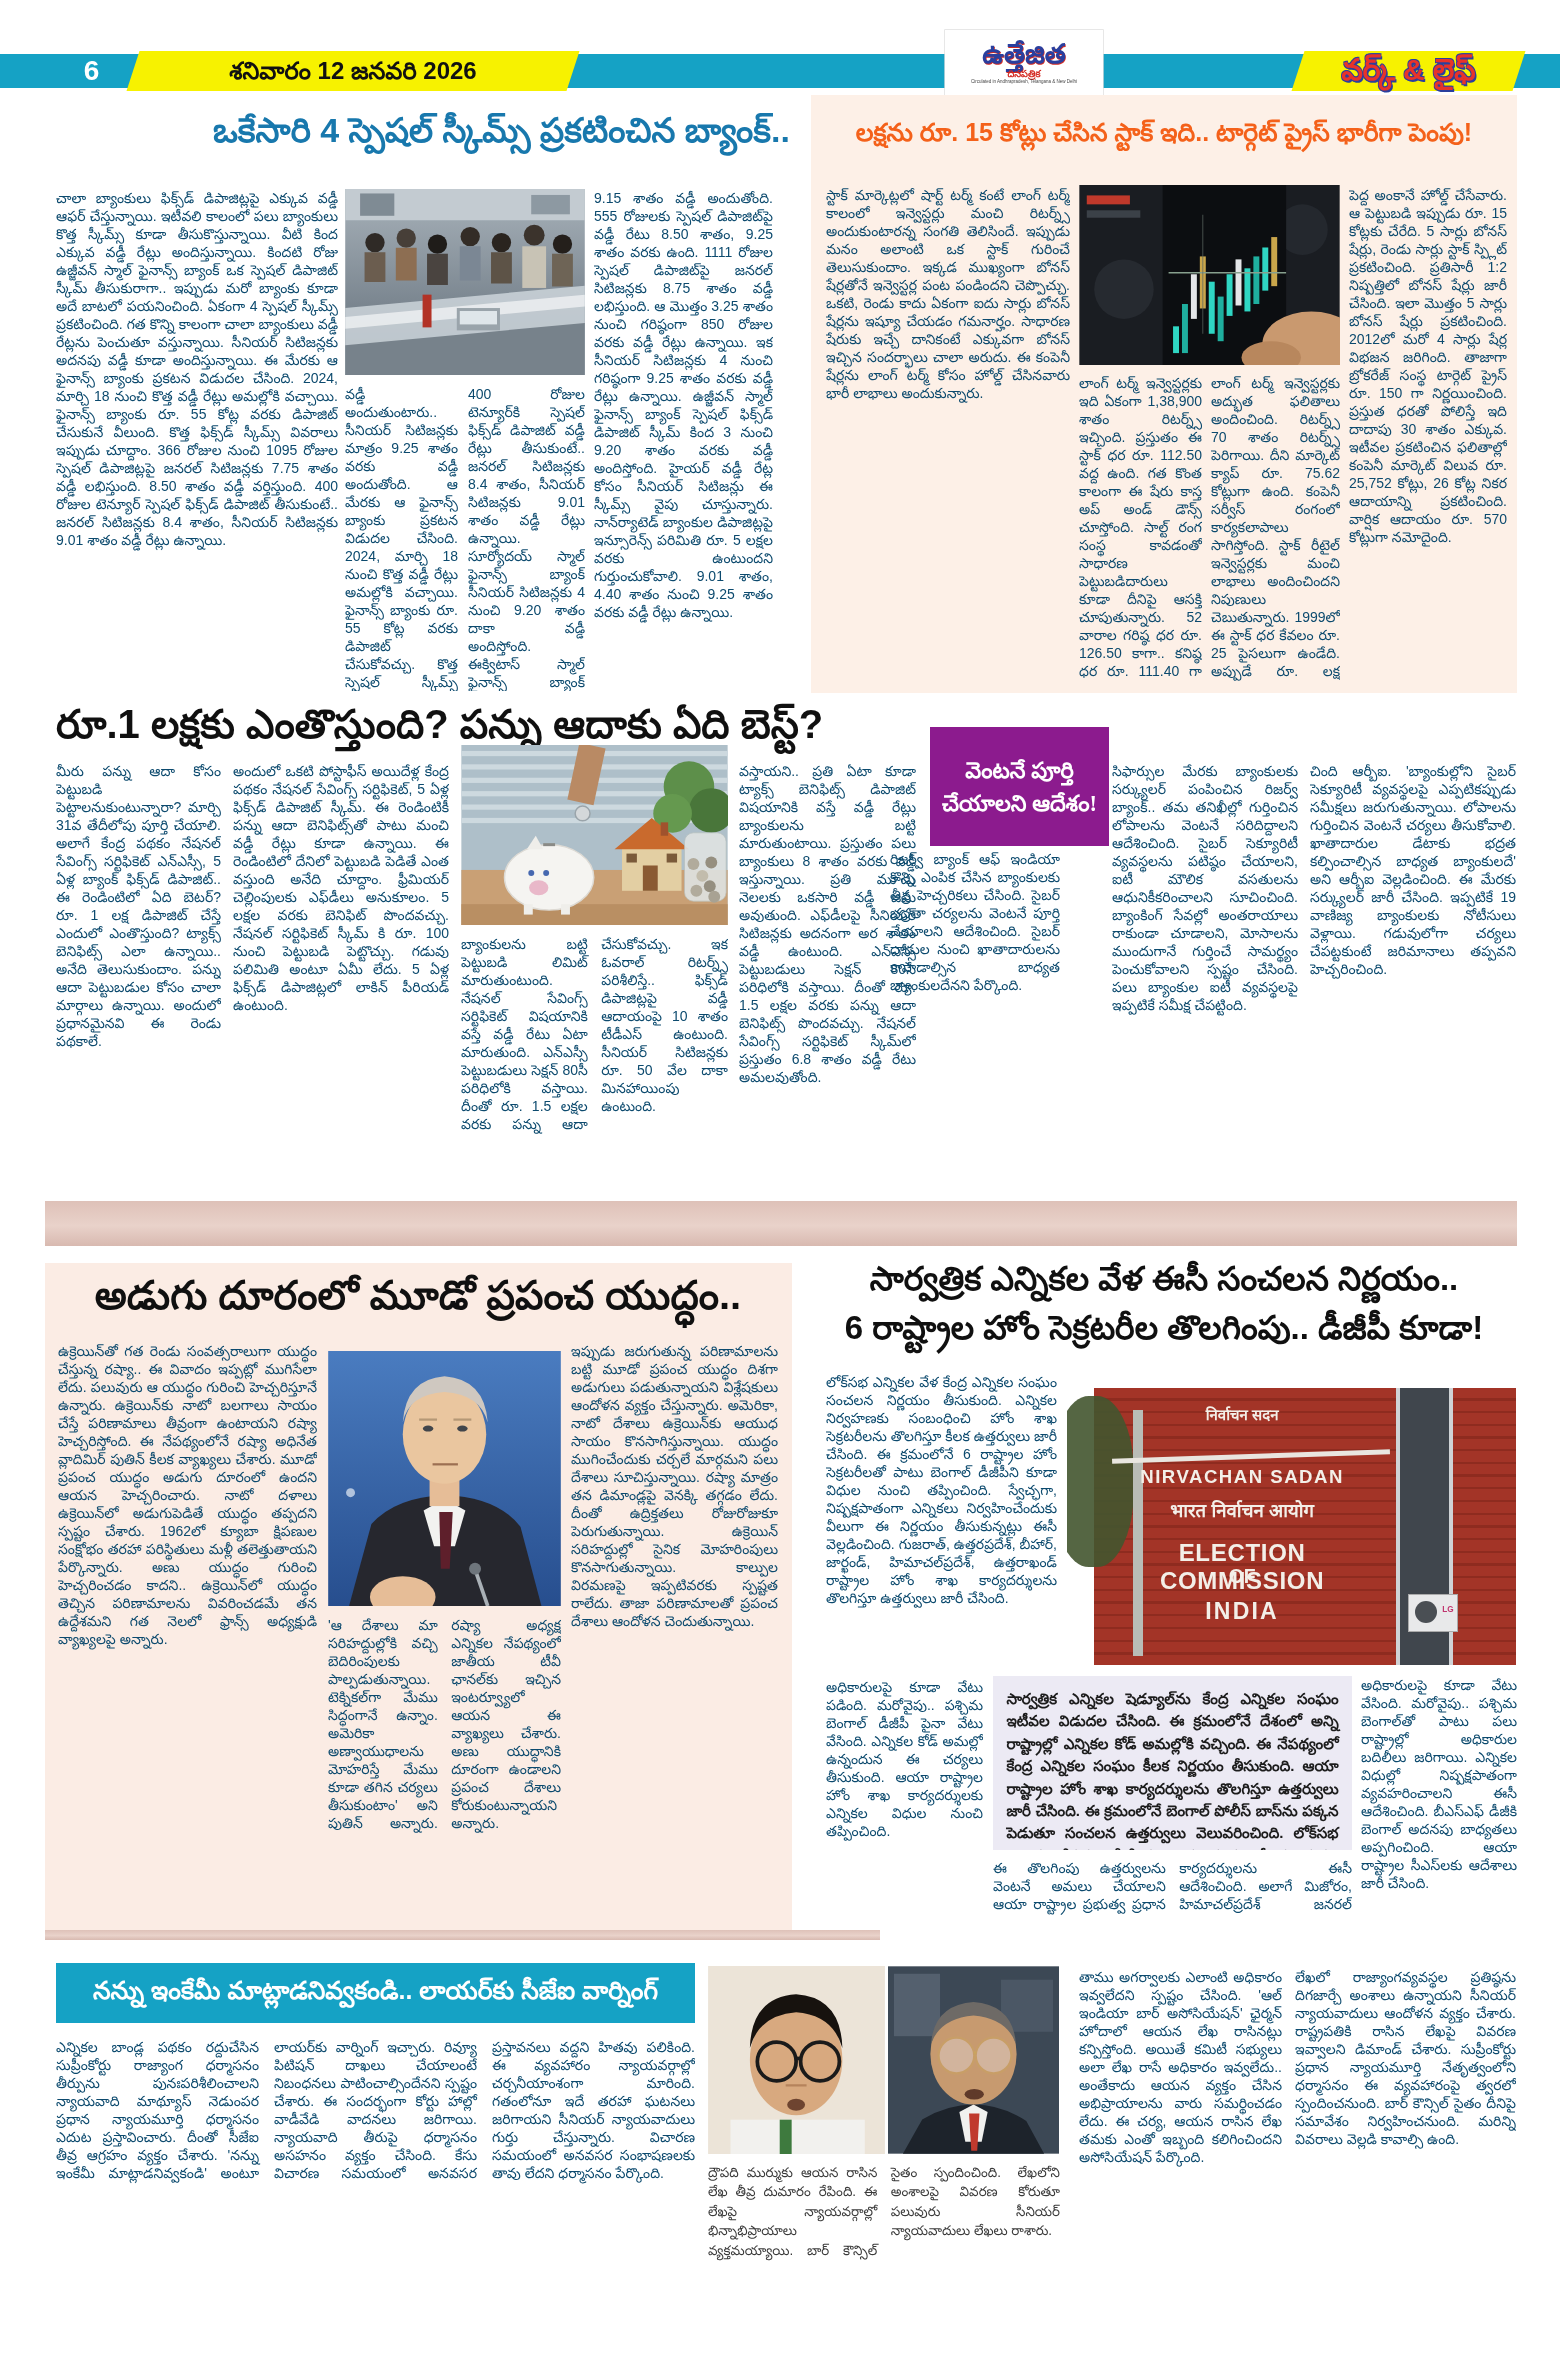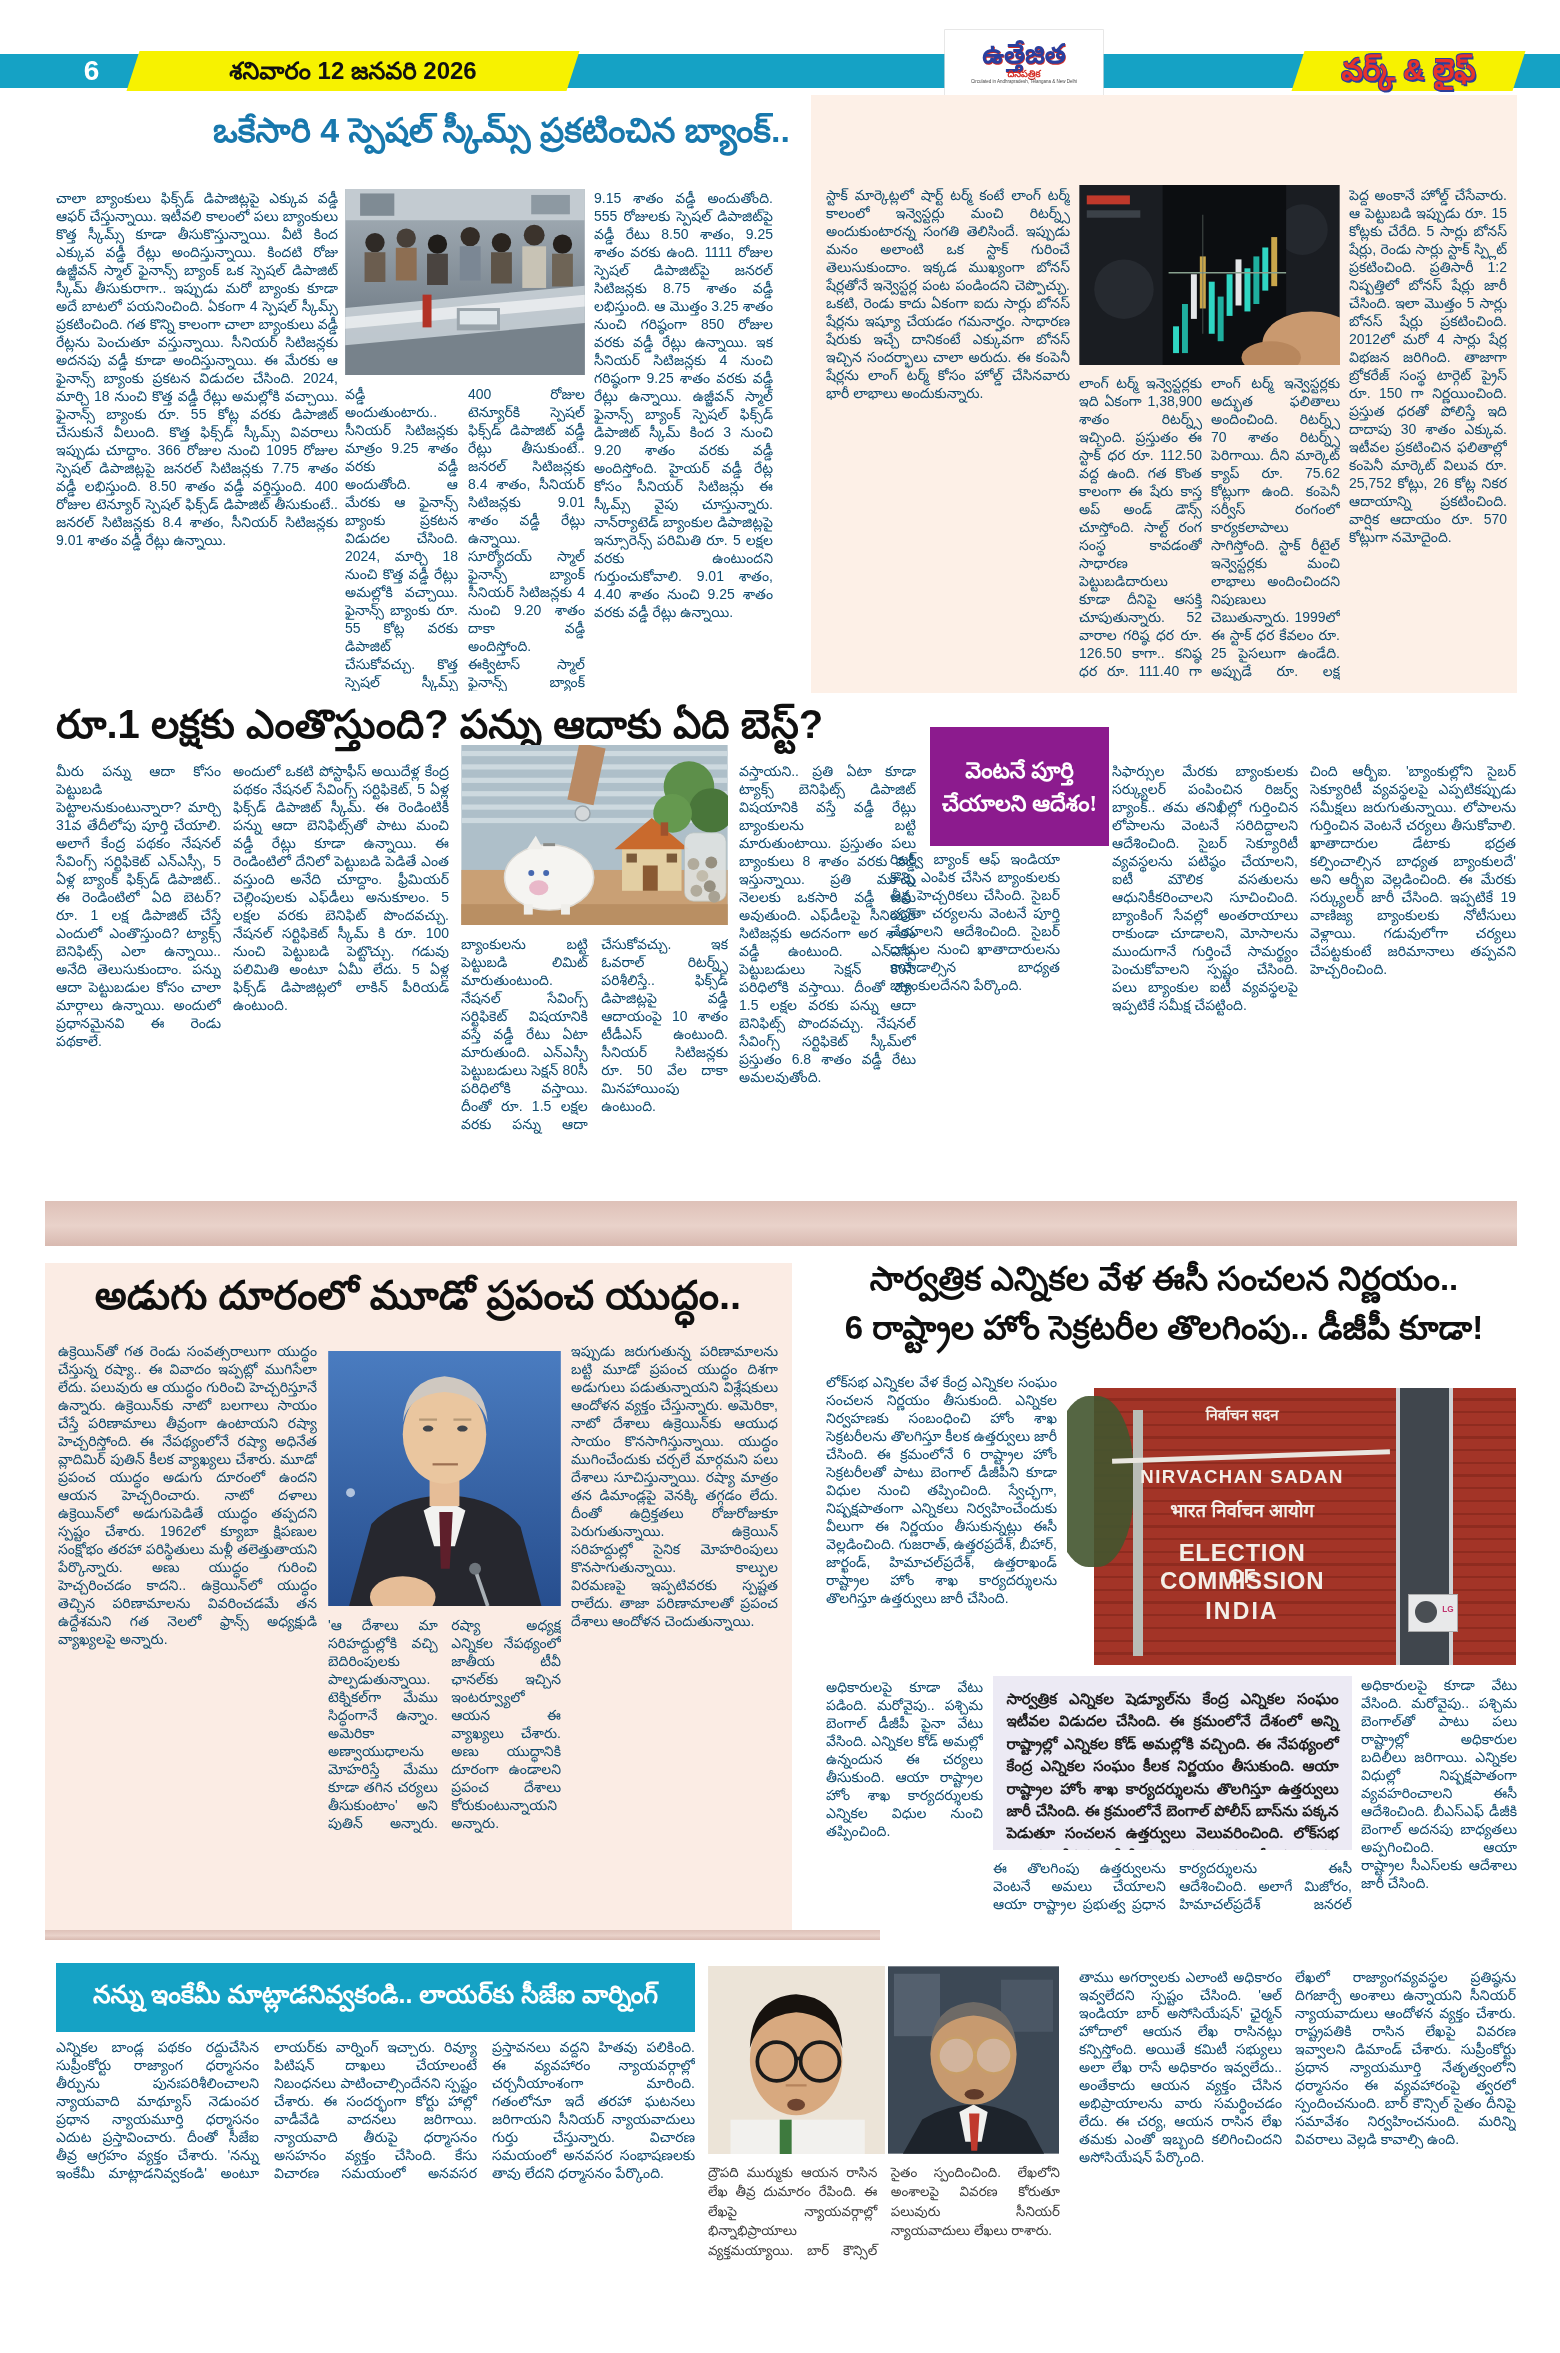--- a/index.html
+++ b/index.html
@@ -109,20 +109,21 @@
       <rect x="150" y="160" width="58" height="30" fill="#9aa4ab"></rect>
         <rect x="154" y="164" width="50" height="18" fill="#dfe6ea"></rect>
       <polygon points="0,210 322,180 322,250 0,250" fill="#77828b"></polygon>
     </svg>
   </div>
   <div class="col" style="left:345px;top:385px;width:113px;height:306px;">వడ్డీ అందుతుంటారు.. సీనియర్ సిటిజన్లకు మాత్రం 9.25 శాతం వరకు వడ్డీ అందుతోంది. ఆ మేరకు ఆ ఫైనాన్స్ బ్యాంకు ప్రకటన విడుదల చేసింది. 2024, మార్చి 18 నుంచి కొత్త వడ్డీ రేట్లు అమల్లోకి వచ్చాయి. ఫైనాన్స్ బ్యాంకు రూ. 55 కోట్ల వరకు డిపాజిట్ చేసుకోవచ్చు. కొత్త స్పెషల్ స్కీమ్స్ వివరాలు చూస్తే.. 366 రోజుల నుంచి 1095 రోజుల స్పెషల్ డిపాజిట్లపై జనరల్ సిటిజన్లకు 7.75 శాతం వడ్డీ లభిస్తుంది. 8.50 శాతం వడ్డీ వర్తిస్తోంది.</div>
   <div class="col" style="left:468px;top:385px;width:117px;height:306px;">400 రోజుల టెన్యూర్‌కి స్పెషల్ ఫిక్స్‌డ్ డిపాజిట్ వడ్డీ రేట్లు తీసుకుంటే.. జనరల్ సిటిజన్లకు 8.4 శాతం, సీనియర్ సిటిజన్లకు 9.01 శాతం వడ్డీ రేట్లు ఉన్నాయి. సూర్యోదయ్ స్మాల్ ఫైనాన్స్ బ్యాంక్ సీనియర్ సిటిజన్లకు 4 నుంచి 9.20 శాతం దాకా వడ్డీ అందిస్తోంది. ఈక్విటాస్ స్మాల్ ఫైనాన్స్ బ్యాంక్ రెగ్యులర్ సిటిజన్లకు 3.75 శాతం నుంచి 9 శాతం వరకు వడ్డీ ఇస్తోంది.</div>
   <div class="col" style="left:594px;top:189px;width:179px;height:501px;">9.15 శాతం వడ్డీ అందుతోంది. 555 రోజులకు స్పెషల్ డిపాజిట్‌పై వడ్డీ రేటు 8.50 శాతం, 9.25 శాతం వరకు ఉంది. 1111 రోజుల స్పెషల్ డిపాజిట్‌పై జనరల్ సిటిజన్లకు 8.75 శాతం వడ్డీ లభిస్తుంది. ఆ మొత్తం 3.25 శాతం నుంచి గరిష్ఠంగా 850 రోజుల వరకు వడ్డీ రేట్లు ఉన్నాయి. ఇక సీనియర్ సిటిజన్లకు 4 నుంచి గరిష్ఠంగా 9.25 శాతం వరకు వడ్డీ రేట్లు ఉన్నాయి. ఉజ్జీవన్ స్మాల్ ఫైనాన్స్ బ్యాంక్ స్పెషల్ ఫిక్స్‌డ్ డిపాజిట్ స్కీమ్ కింద 3 నుంచి 9.20 శాతం వరకు వడ్డీ అందిస్తోంది. హైయర్ వడ్డీ రేట్ల కోసం సీనియర్ సిటిజన్లు ఈ స్కీమ్స్ వైపు చూస్తున్నారు. నాన్‌ర్యాటెడ్ బ్యాంకుల డిపాజిట్లపై ఇన్సూరెన్స్ పరిమితి రూ. 5 లక్షల వరకు ఉంటుందని గుర్తుంచుకోవాలి. 9.01 శాతం, 4.40 శాతం నుంచి 9.25 శాతం వరకు వడ్డీ రేట్లు ఉన్నాయి.</div>
 
   <div class="peach" style="left:811px;top:95px;width:706px;height:598px;"></div>
+  <div class="hl hl2" style="left:818px;top:118px;width:692px;">లక్షను రూ. 15 కోట్లు చేసిన స్టాక్ ఇది.. టార్గెట్ ప్రైస్ భారీగా పెంపు!</div>
   <div class="col" style="left:826px;top:186px;width:244px;height:496px;">స్టాక్ మార్కెట్లలో షార్ట్ టర్మ్ కంటే లాంగ్ టర్మ్ కాలంలో ఇన్వెస్టర్లు మంచి రిటర్న్స్ అందుకుంటారన్న సంగతి తెలిసిందే. ఇప్పుడు మనం అలాంటి ఒక స్టాక్ గురించే తెలుసుకుందాం. ఇక్కడ ముఖ్యంగా బోనస్ షేర్లతోనే ఇన్వెస్టర్ల పంట పండిందని చెప్పొచ్చు. ఒకటి, రెండు కాదు ఏకంగా ఐదు సార్లు బోనస్ షేర్లను ఇష్యూ చేయడం గమనార్హం. సాధారణ షేరుకు ఇచ్చే దానికంటే ఎక్కువగా బోనస్ ఇచ్చిన సందర్భాలు చాలా అరుదు. ఈ కంపెనీ షేర్లను లాంగ్ టర్మ్ కోసం హోల్డ్ చేసినవారు భారీ లాభాలు అందుకున్నారు.</div>
   <div class="photo" style="left:1079px;top:185px;width:261px;height:180px;">
     <svg width="261" height="180" viewBox="0 0 350 242">
       <rect width="350" height="242" fill="#1a1d22"></rect>
       <circle cx="60" cy="140" r="40" fill="#262a30"></circle>
         <circle cx="300" cy="60" r="34" fill="#24282e"></circle>
       <rect x="112" y="0" width="166" height="242" fill="#0c0e11"></rect>
       <rect x="10" y="14" width="58" height="12" fill="#c0392b"></rect>
         <rect x="10" y="34" width="72" height="10" fill="#3b4148"></rect>
       <rect x="126" y="190" width="8" height="36" fill="#2fd6c3"></rect>
@@ -252,21 +253,21 @@
     <div class="ectext" style="top:177px;font-size:19.4px;">OF</div>
     <div class="ectext" style="top:210px;font-size:23px;letter-spacing:2.2px;">INDIA</div>
   </div>
   <div class="col" style="left:826px;top:1678px;width:157px;height:246px;">అధికారులపై కూడా వేటు పడింది. మరోవైపు.. పశ్చిమ బెంగాల్ డీజీపీ పైనా వేటు వేసింది. ఎన్నికల కోడ్ అమల్లో ఉన్నందున ఈ చర్యలు తీసుకుంది. ఆయా రాష్ట్రాల హోం శాఖ కార్యదర్శులకు ఎన్నికల విధుల నుంచి తప్పించింది.</div>
   <div class="captionbox" style="left:993px;top:1676px;width:359px;height:174px;">సార్వత్రిక ఎన్నికల షెడ్యూల్‌ను కేంద్ర ఎన్నికల సంఘం ఇటీవల విడుదల చేసింది. ఈ క్రమంలోనే దేశంలో అన్ని రాష్ట్రాల్లో ఎన్నికల కోడ్ అమల్లోకి వచ్చింది. ఈ నేపథ్యంలో కేంద్ర ఎన్నికల సంఘం కీలక నిర్ణయం తీసుకుంది. ఆయా రాష్ట్రాల హోం శాఖ కార్యదర్శులను తొలగిస్తూ ఉత్తర్వులు జారీ చేసింది. ఈ క్రమంలోనే బెంగాల్ పోలీస్ బాస్‌ను పక్కన పెడుతూ సంచలన ఉత్తర్వులు వెలువరించింది. లోక్‌సభ ఎన్నికల నేపథ్యంలో కేంద్ర ఎన్నికల సంఘం కీలక నిర్ణయం తీసుకుంది. ఆయా రాష్ట్రాల హోం శాఖ కార్యదర్శులను తొలగిస్తూ ఉత్తర్వులు జారీ చేసింది.</div>
   <div class="col" style="left:1361px;top:1676px;width:156px;height:249px;">అధికారులపై కూడా వేటు వేసింది. మరోవైపు.. పశ్చిమ బెంగాల్‌తో పాటు పలు రాష్ట్రాల్లో అధికారుల బదిలీలు జరిగాయి. ఎన్నికల విధుల్లో నిష్పక్షపాతంగా వ్యవహరించాలని ఈసీ ఆదేశించింది. బీఎస్ఎఫ్ డీజీకి బెంగాల్ అదనపు బాధ్యతలు అప్పగించింది. ఆయా రాష్ట్రాల సీఎస్‌లకు ఆదేశాలు జారీ చేసింది.</div>
   <div class="col cc2" style="left:993px;top:1859px;width:359px;height:69px;">ఈ తొలగింపు ఉత్తర్వులను వెంటనే అమలు చేయాలని ఆయా రాష్ట్రాల ప్రభుత్వ ప్రధాన కార్యదర్శులను ఈసీ ఆదేశించింది. అలాగే మిజోరం, హిమాచల్‌ప్రదేశ్ జనరల్ అడ్మినిస్ట్రేషన్ సెక్రటరీలపైనా వేటు వేసింది. ఈ మేరకు ఉత్తర్వులు జారీ అయ్యాయి.</div>
 
   <div class="pinkband" style="left:45px;top:1930px;width:835px;height:10.4px;"></div>
 
-  <div class="banner6" style="left:56px;top:1963px;width:639px;height:69px;">నన్ను ఇంకేమీ మాట్లాడనివ్వకండి.. లాయర్‌కు సీజేఐ వార్నింగ్</div>
+  <div class="banner6" style="left:56px;top:1963px;width:639px;height:60px;">నన్ను ఇంకేమీ మాట్లాడనివ్వకండి.. లాయర్‌కు సీజేఐ వార్నింగ్</div>
   <div class="col cc3" style="left:56px;top:2038px;width:639px;height:289px;">ఎన్నికల బాండ్ల పథకం రద్దుచేసిన సుప్రీంకోర్టు రాజ్యాంగ ధర్మాసనం తీర్పును పునఃపరిశీలించాలని న్యాయవాది మాథ్యూస్ నెడుంపర ప్రధాన న్యాయమూర్తి ధర్మాసనం ఎదుట ప్రస్తావించారు. దీంతో సీజేఐ తీవ్ర ఆగ్రహం వ్యక్తం చేశారు. 'నన్ను ఇంకేమీ మాట్లాడనివ్వకండి' అంటూ లాయర్‌కు వార్నింగ్ ఇచ్చారు. రివ్యూ పిటిషన్ దాఖలు చేయాలంటే నిబంధనలు పాటించాల్సిందేనని స్పష్టం చేశారు. ఈ సందర్భంగా కోర్టు హాల్లో వాడీవేడి వాదనలు జరిగాయి. న్యాయవాది తీరుపై ధర్మాసనం అసహనం వ్యక్తం చేసింది. కేసు విచారణ సమయంలో అనవసర ప్రస్తావనలు వద్దని హితవు పలికింది. ఈ వ్యవహారం న్యాయవర్గాల్లో చర్చనీయాంశంగా మారింది. గతంలోనూ ఇదే తరహా ఘటనలు జరిగాయని సీనియర్ న్యాయవాదులు గుర్తు చేస్తున్నారు. విచారణ సమయంలో అనవసర సంభాషణలకు తావు లేదని ధర్మాసనం పేర్కొంది.</div>
   <div class="photo" style="left:708px;top:1966px;width:177px;height:188px;">
     <svg width="177" height="188" viewBox="0 0 237 252">
       <rect width="237" height="252" fill="#ece4d8"></rect>
       <rect x="30" y="206" width="180" height="46" fill="#f2f1ee"></rect>
       <rect x="96" y="206" width="16" height="46" fill="#3e7a3e"></rect>
       <ellipse cx="118" cy="126" rx="62" ry="74" fill="#d8a97f"></ellipse>
       <path d="M56,110 Q58,42 118,38 Q178,42 180,110 Q168,66 118,62 Q68,66 56,110 Z" fill="#17120e"></path>
       <circle cx="92" cy="128" r="26" fill="none" stroke="#1a1a1a" stroke-width="5"></circle>
       <circle cx="150" cy="128" r="26" fill="none" stroke="#1a1a1a" stroke-width="5"></circle>

